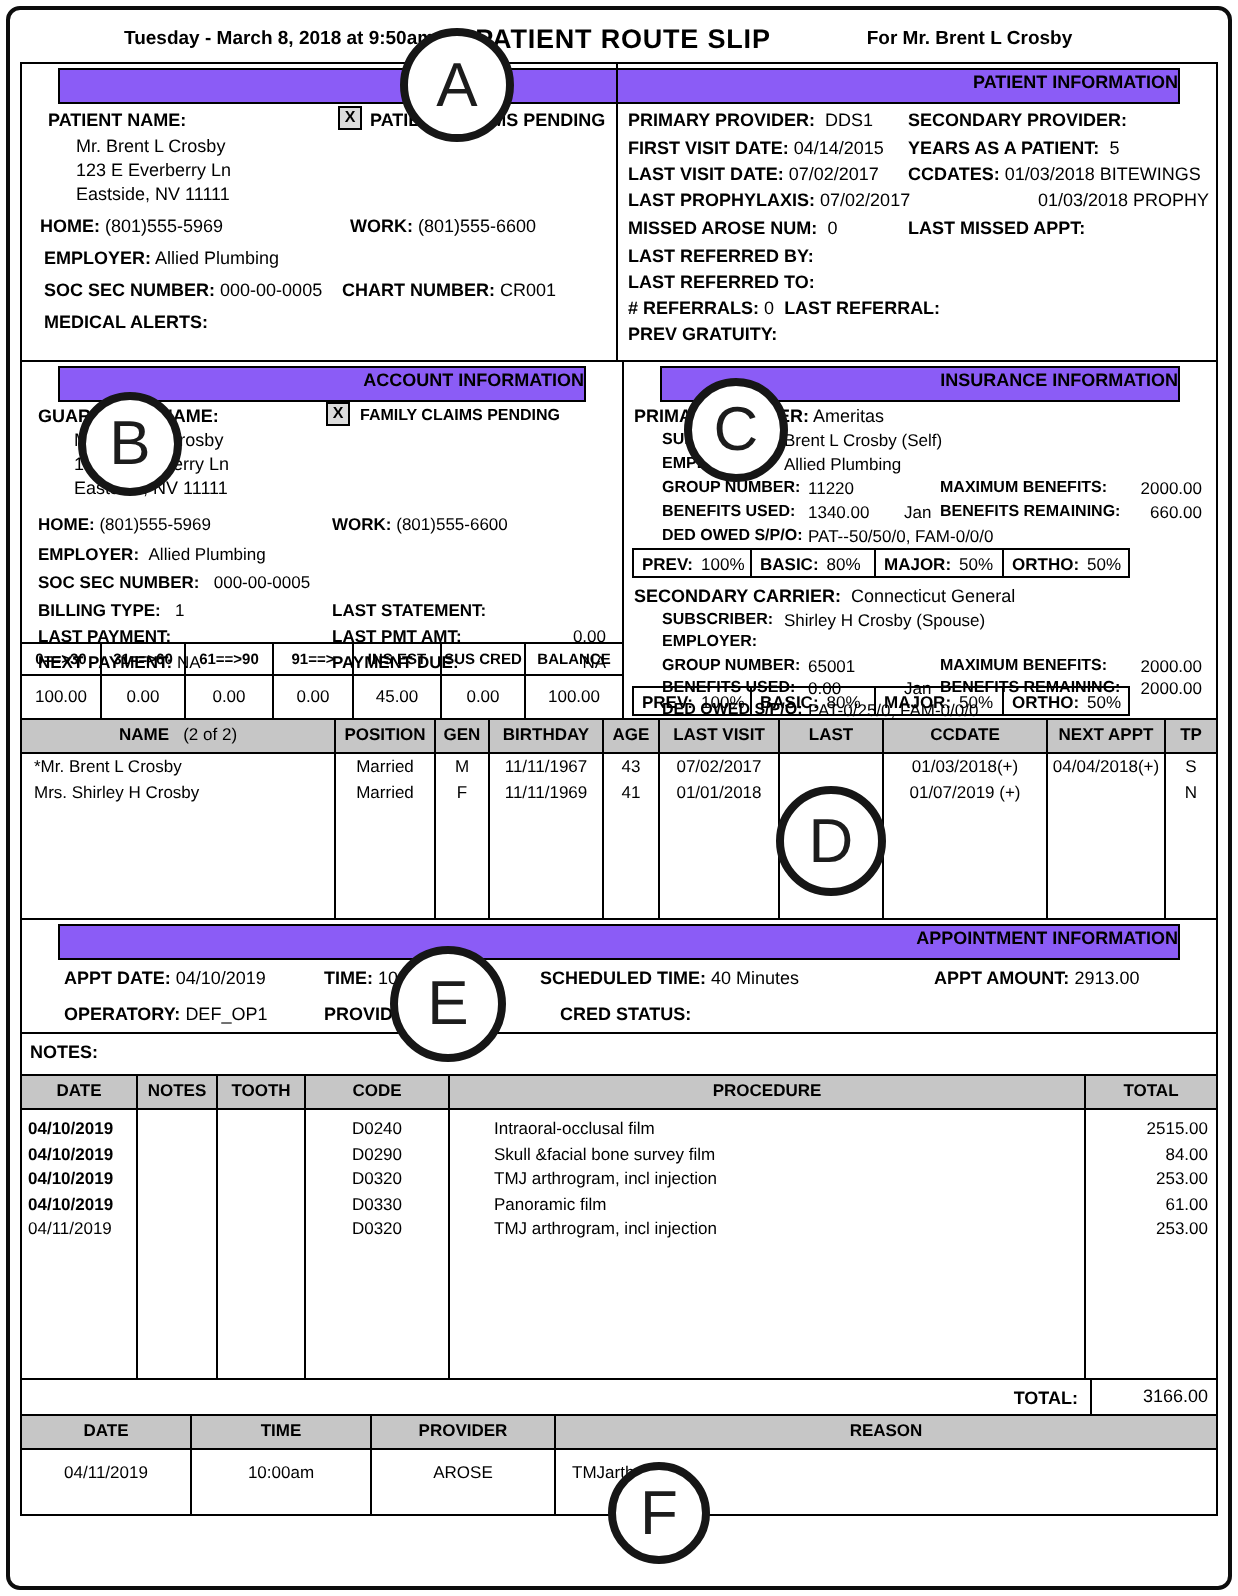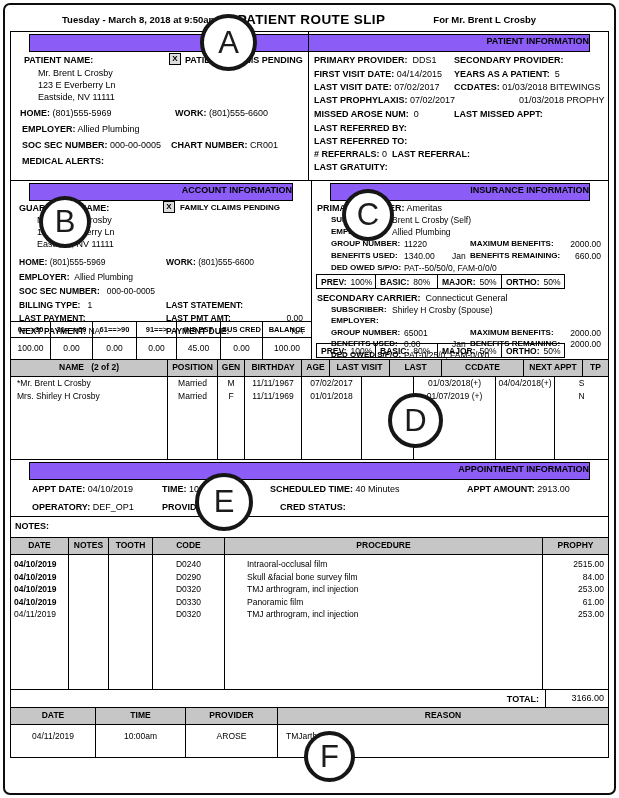--- a/index.html
+++ b/index.html
@@ -101,21 +101,21 @@
     <span class="abs" style="left:443px;top:37px"><span class="b">YEARS AS A PATIENT:</span>&nbsp;&nbsp;<span>5</span></span>
     <span class="abs" style="left:303px;top:50px"><span class="b">LAST VISIT DATE:</span> <span>07/02/2017</span></span>
     <span class="abs" style="left:443px;top:50px"><span class="b">CCDATES:</span> <span>01/03/2018 BITEWINGS</span></span>
     <span class="abs" style="left:303px;top:63px"><span class="b">LAST PROPHYLAXIS:</span> <span>07/02/2017</span></span>
     <span class="abs" style="left:508px;top:63px">01/03/2018 PROPHY</span>
     <span class="abs" style="left:303px;top:77px"><span class="b">MISSED AROSE NUM:</span>&nbsp;&nbsp;<span>0</span></span>
     <span class="abs b" style="left:443px;top:77px">LAST MISSED APPT:</span>
     <span class="abs b" style="left:303px;top:91px">LAST REFERRED BY:</span>
     <span class="abs b" style="left:303px;top:104px">LAST REFERRED TO:</span>
     <span class="abs" style="left:303px;top:117px"><span class="b"># REFERRALS:</span> <span>0</span>&nbsp;&nbsp;<span class="b">LAST REFERRAL:</span></span>
-    <span class="abs b" style="left:303px;top:130px">LAST GRATUITY:</span>
+    <span class="abs b" style="left:303px;top:130px">PREV GRATUITY:</span>
   </div>
 
 
   <div class="row2">
     <div class="box acct-box">
       <div class="bar">ACCOUNT INFORMATION</div>
       <span class="abs b" style="left:8px;top:22px">GUARANTOR NAME:</span>
       <span class="abs" style="left:152px;top:20px"><span class="chk">X</span></span>
       <span class="abs b" style="left:169px;top:22px;font-size:8px">FAMILY CLAIMS PENDING</span>
       <span class="abs" style="left:26px;top:34px">Mr. Brent L Crosby</span>
@@ -223,21 +223,21 @@
         <div class="cov-cell" style="width:62px">
             <span class="b">ORTHO:</span>
             <span>50%</span>
           </div>
       </div>
     </div>
   </div>
 
   <div class="box tbl family">
     <div class="t-head">
-      <div class="t-hcell" style="width:157px"><span>NAME</span>&nbsp;&nbsp;&nbsp;<span style="font-weight:bold">(2 of 2)</span></div>
+      <div class="t-hcell" style="width:157px"><span>NAME</span>&nbsp;&nbsp;&nbsp;<span style="font-weight:normal">(2 of 2)</span></div>
       <div class="t-hcell" style="width:50px">POSITION</div>
       <div class="t-hcell" style="width:27px">GEN</div>
       <div class="t-hcell" style="width:57px">BIRTHDAY</div>
       <div class="t-hcell" style="width:28px">AGE</div>
       <div class="t-hcell" style="width:60px">LAST VISIT</div>
       <div class="t-hcell" style="width:52px">LAST PROPHY</div>
       <div class="t-hcell" style="width:82px">CCDATE</div>
       <div class="t-hcell" style="width:59px">NEXT APPT</div>
       <div class="t-hcell" style="flex:1">TP</div>
     </div>
@@ -250,20 +250,24 @@
         <div class="t-cell ctr">Married</div>
         <div class="t-cell ctr">Married</div>
       </div>
       <div class="t-col" style="width:27px">
         <div class="t-cell ctr">M</div>
         <div class="t-cell ctr">F</div>
       </div>
       <div class="t-col" style="width:57px">
         <div class="t-cell ctr">11/11/1967</div>
         <div class="t-cell ctr">11/11/1969</div>
+      </div>
+      <div class="t-col" style="width:28px">
+        <div class="t-cell ctr">43</div>
+        <div class="t-cell ctr">41</div>
       </div>
       <div class="t-col" style="width:60px">
         <div class="t-cell ctr">07/02/2017</div>
         <div class="t-cell ctr">01/01/2018</div>
       </div>
       <div class="t-col" style="width:52px">
         <div class="t-cell ctr"></div>
         <div class="t-cell ctr"></div>
       </div>
       <div class="t-col" style="width:82px">
@@ -295,21 +299,21 @@
     </div>
   </div>
 
   <div class="box tbl proc">
     <div class="t-head">
       <div class="t-hcell" style="width:58px">DATE</div>
       <div class="t-hcell" style="width:40px">NOTES</div>
       <div class="t-hcell" style="width:44px">TOOTH</div>
       <div class="t-hcell" style="width:72px">CODE</div>
       <div class="t-hcell" style="width:318px">PROCEDURE</div>
-      <div class="t-hcell" style="flex:1">PROPHY</div>
+      <div class="t-hcell" style="flex:1">TOTAL</div>
     </div>
     <div class="t-body">
       <div class="t-col" style="width:58px;padding-top:3px">
         <div class="t-cell b" style="padding-left:3px">04/10/2019</div>
         <div class="t-cell b" style="padding-left:3px">04/10/2019</div>
         <div class="t-cell b" style="padding-left:3px">04/10/2019</div>
         <div class="t-cell b" style="padding-left:3px">04/10/2019</div>
         <div class="t-cell" style="padding-left:3px">04/11/2019</div>
       </div>
       <div class="t-col" style="width:40px;padding-top:3px">

